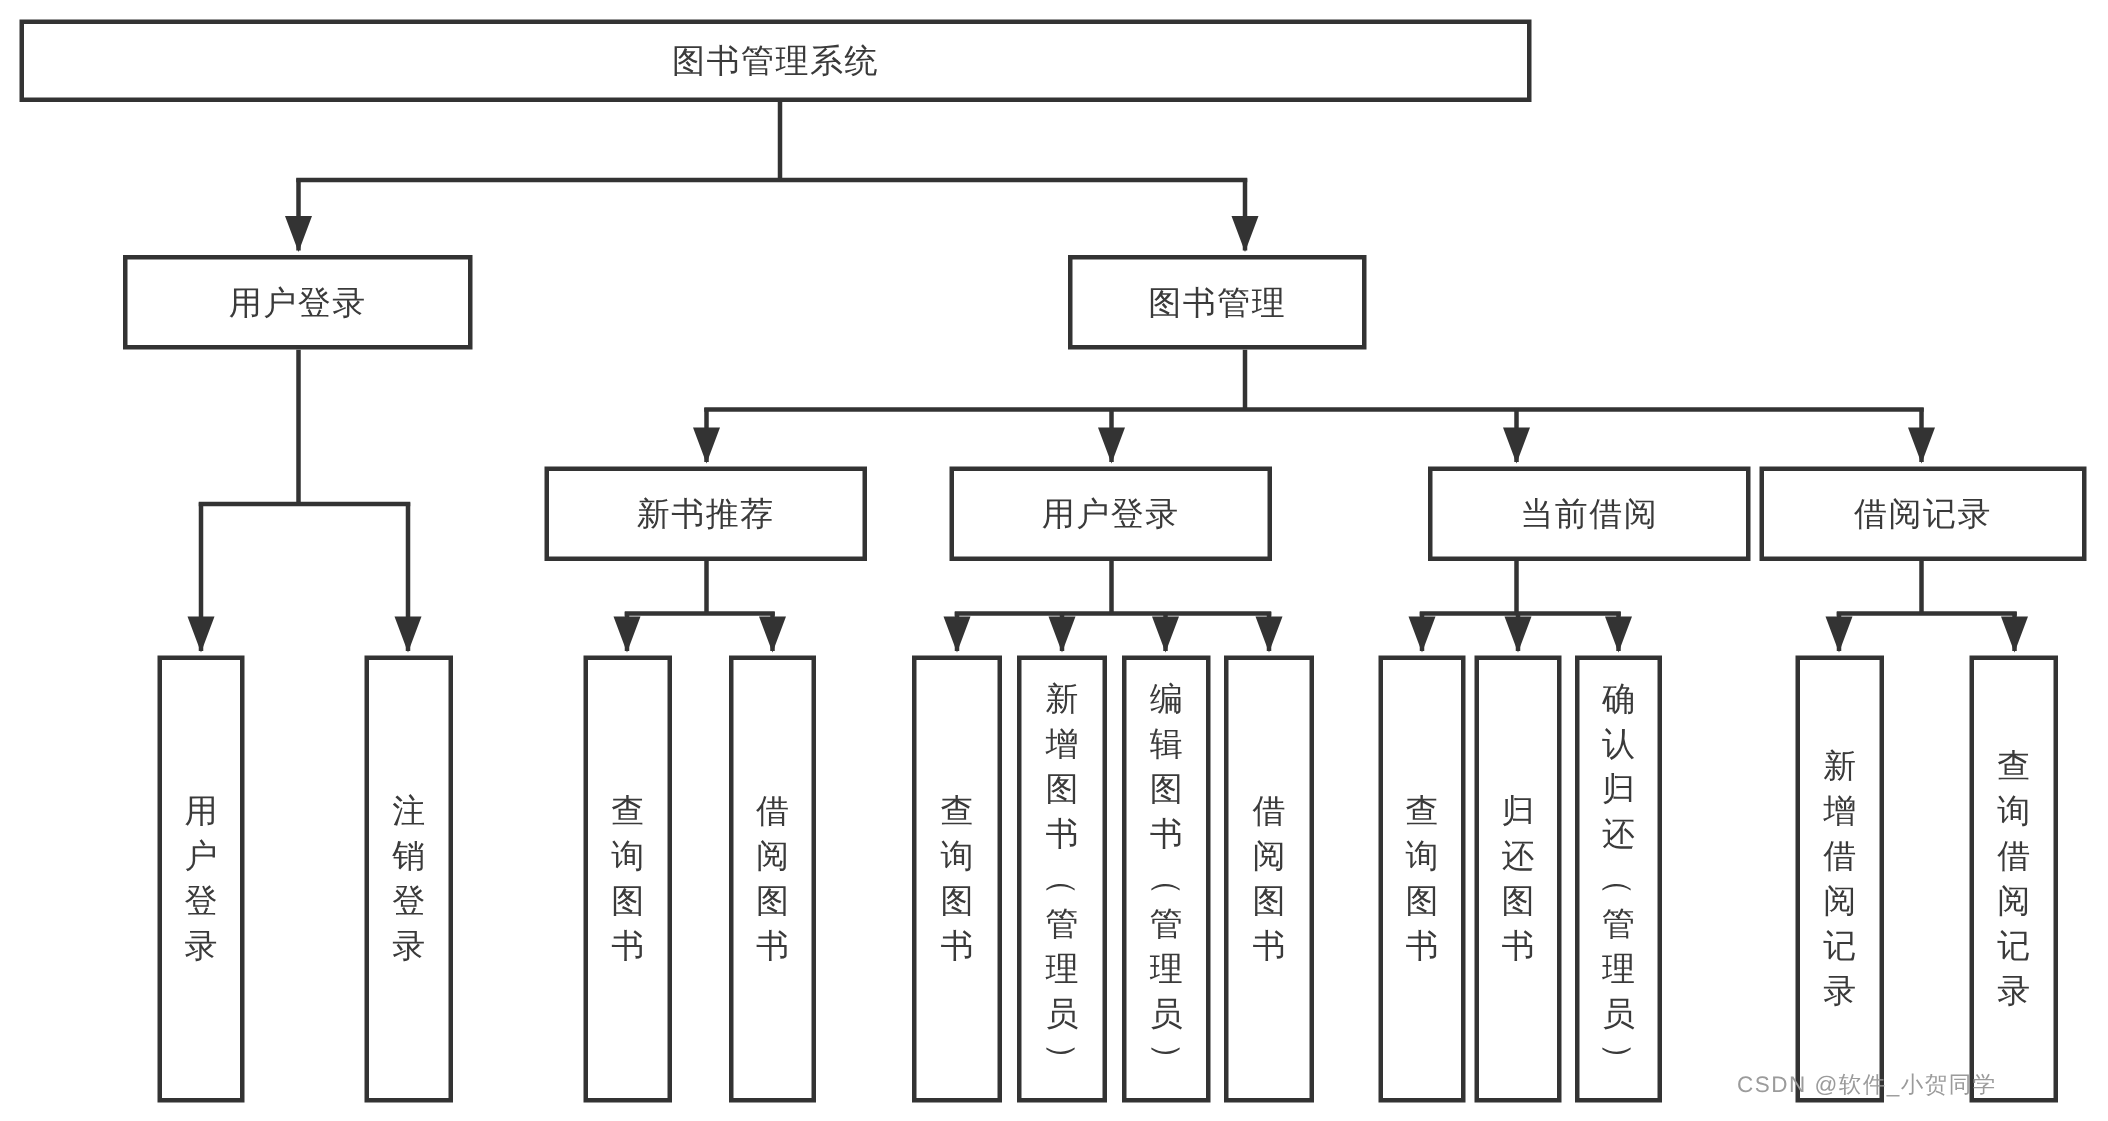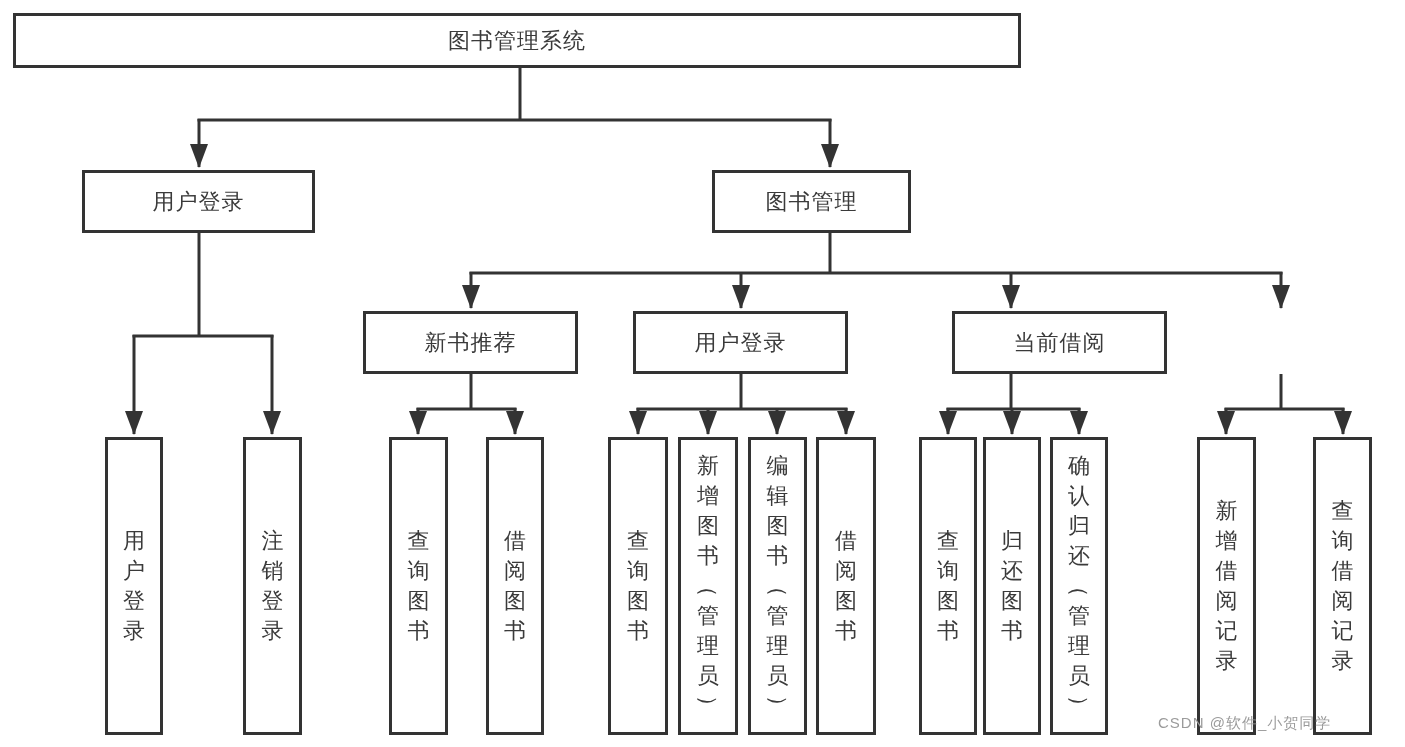--- a/index.html
+++ b/index.html
@@ -107,20 +107,21 @@
   </svg>
 
   <div class="node" style="left:13px;top:13px;width:1008px;height:55px">图书管理系统</div>
 
   <div class="node" style="left:82px;top:170px;width:233px;height:63px">用户登录</div>
   <div class="node" style="left:712px;top:170px;width:199px;height:63px">图书管理</div>
 
   <div class="node" style="left:363px;top:311px;width:215px;height:63px">新书推荐</div>
   <div class="node" style="left:633px;top:311px;width:215px;height:63px">用户登录</div>
   <div class="node" style="left:952px;top:311px;width:215px;height:63px">当前借阅</div>
+  <div class="node" style="left:1173px;top:311px;width:218px;height:63px">借阅记录</div>
 
   <div class="node leaf" style="left:105px;top:437px;width:58px;height:298px">
       <span class="vchar">用</span>
       <span class="vchar">户</span>
       <span class="vchar">登</span>
       <span class="vchar">录</span>
     </div>
   <div class="node leaf" style="left:243px;top:437px;width:59px;height:298px">
       <span class="vchar">注</span>
       <span class="vchar">销</span>

